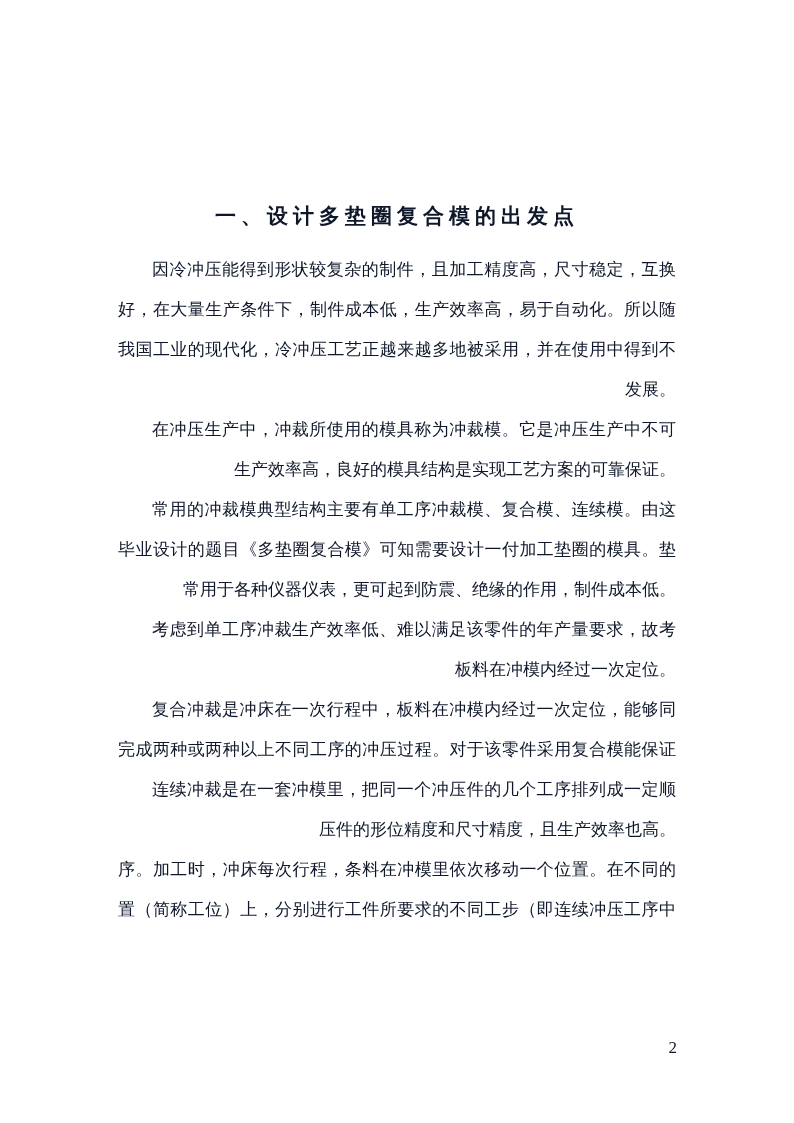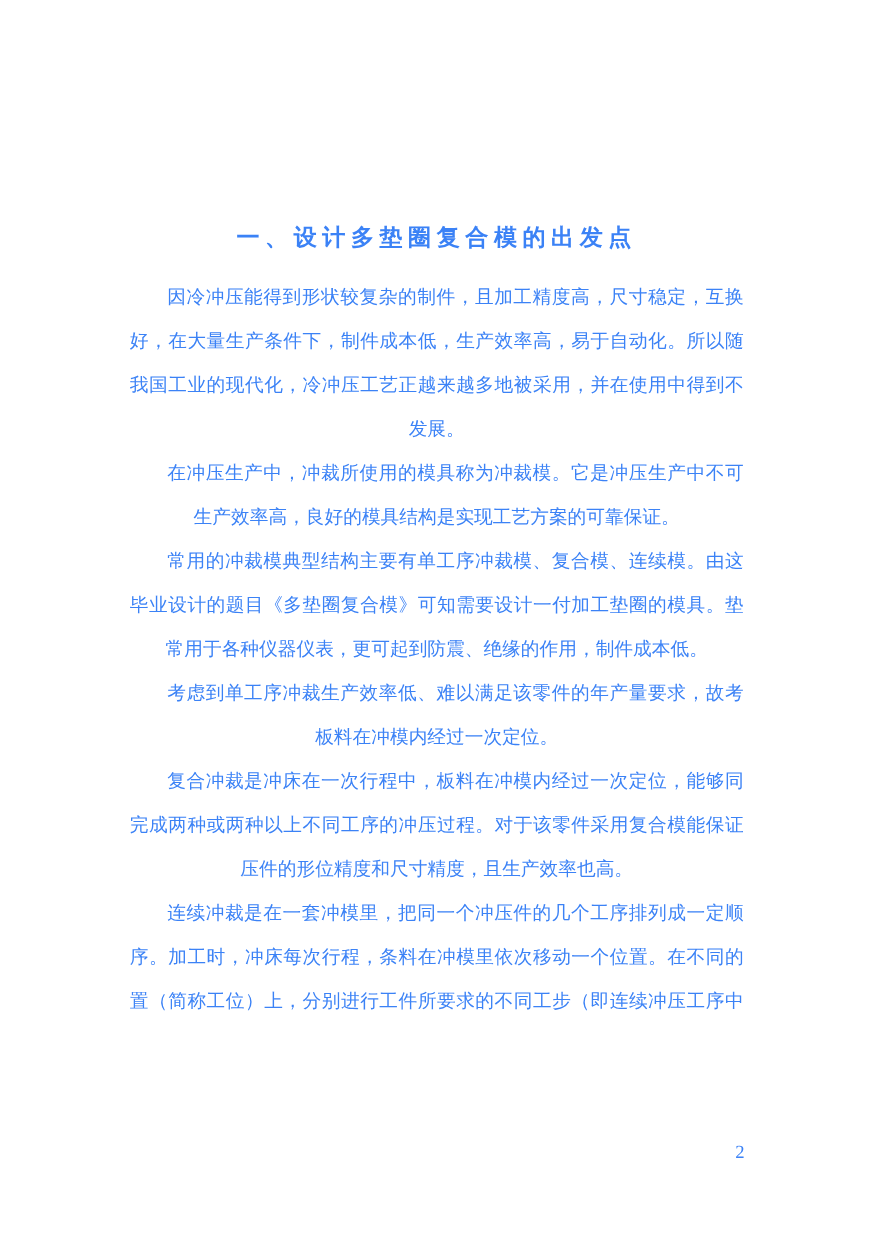--- a/index.html
+++ b/index.html
@@ -7,21 +7,21 @@
     padding: 0;
     background: #ffffff;
   }
   .page {
     position: relative;
     width: 794px;
     height: 1123px;
     background: #ffffff;
     overflow: hidden;
     font-family: "Liberation Serif", "DejaVu Serif", serif;
-    color: #3b82f6;
+    color: #0f172a;
   }
   .doc-title {
     position: absolute;
     left: 118px;
     top: 196px;
     width: 558px;
     height: 40px;
     line-height: 40px;
     text-align: center;
     font-size: 21px;
@@ -32,21 +32,21 @@
   .doc-body {
     position: absolute;
     left: 118px;
     top: 250px;
     width: 558px;
   }
   .line {
     height: 40px;
     line-height: 40px;
     font-size: 17px;
-    text-align: center;
+    text-align: right;
     overflow: hidden;
   }
   .line.fill {
     text-align: justify;
     text-align-last: justify;
   }
   .line.first {
     text-indent: 2em;
   }
   .page-number {
@@ -72,20 +72,20 @@
       <div class="line">发展。</div>
       <div class="line first fill">在冲压生产中，冲裁所使用的模具称为冲裁模。它是冲压生产中不可缺</div>
       <div class="line">生产效率高，良好的模具结构是实现工艺方案的可靠保证。</div>
       <div class="line first fill">常用的冲裁模典型结构主要有单工序冲裁模、复合模、连续模。由这次</div>
       <div class="line fill">毕业设计的题目《多垫圈复合模》可知需要设计一付加工垫圈的模具。垫圈</div>
       <div class="line">常用于各种仪器仪表，更可起到防震、绝缘的作用，制件成本低。</div>
       <div class="line first fill">考虑到单工序冲裁生产效率低、难以满足该零件的年产量要求，故考虑</div>
       <div class="line">板料在冲模内经过一次定位。</div>
       <div class="line first fill">复合冲裁是冲床在一次行程中，板料在冲模内经过一次定位，能够同时</div>
       <div class="line fill">完成两种或两种以上不同工序的冲压过程。对于该零件采用复合模能保证冲</div>
+      <div class="line first fill">连续冲裁是在一套冲模里，把同一个冲压件的几个工序排列成一定顺</div>
       <div class="line">压件的形位精度和尺寸精度，且生产效率也高。</div>
-      <div class="line first fill">连续冲裁是在一套冲模里，把同一个冲压件的几个工序排列成一定顺</div>
       <div class="line fill">序。加工时，冲床每次行程，条料在冲模里依次移动一个位置。在不同的位</div>
       <div class="line fill">置（简称工位）上，分别进行工件所要求的不同工步（即连续冲压工序中每</div>
     </div>
 
   <div class="page-number">2</div>
 </div>
 
 </body></html>

